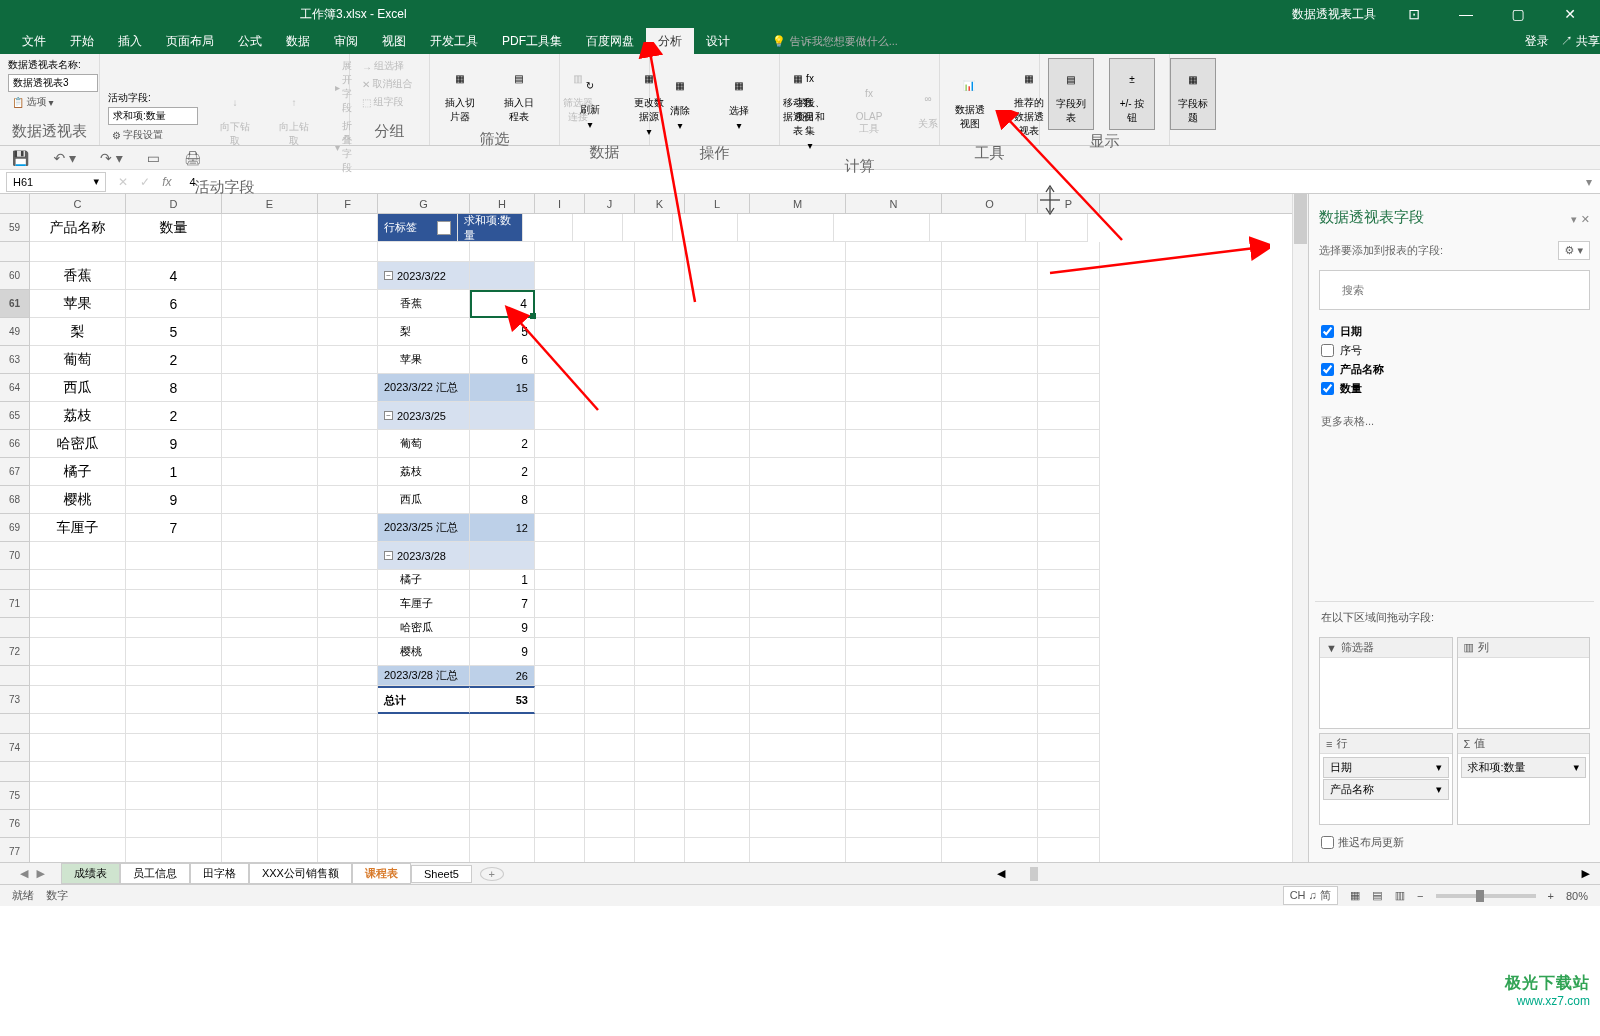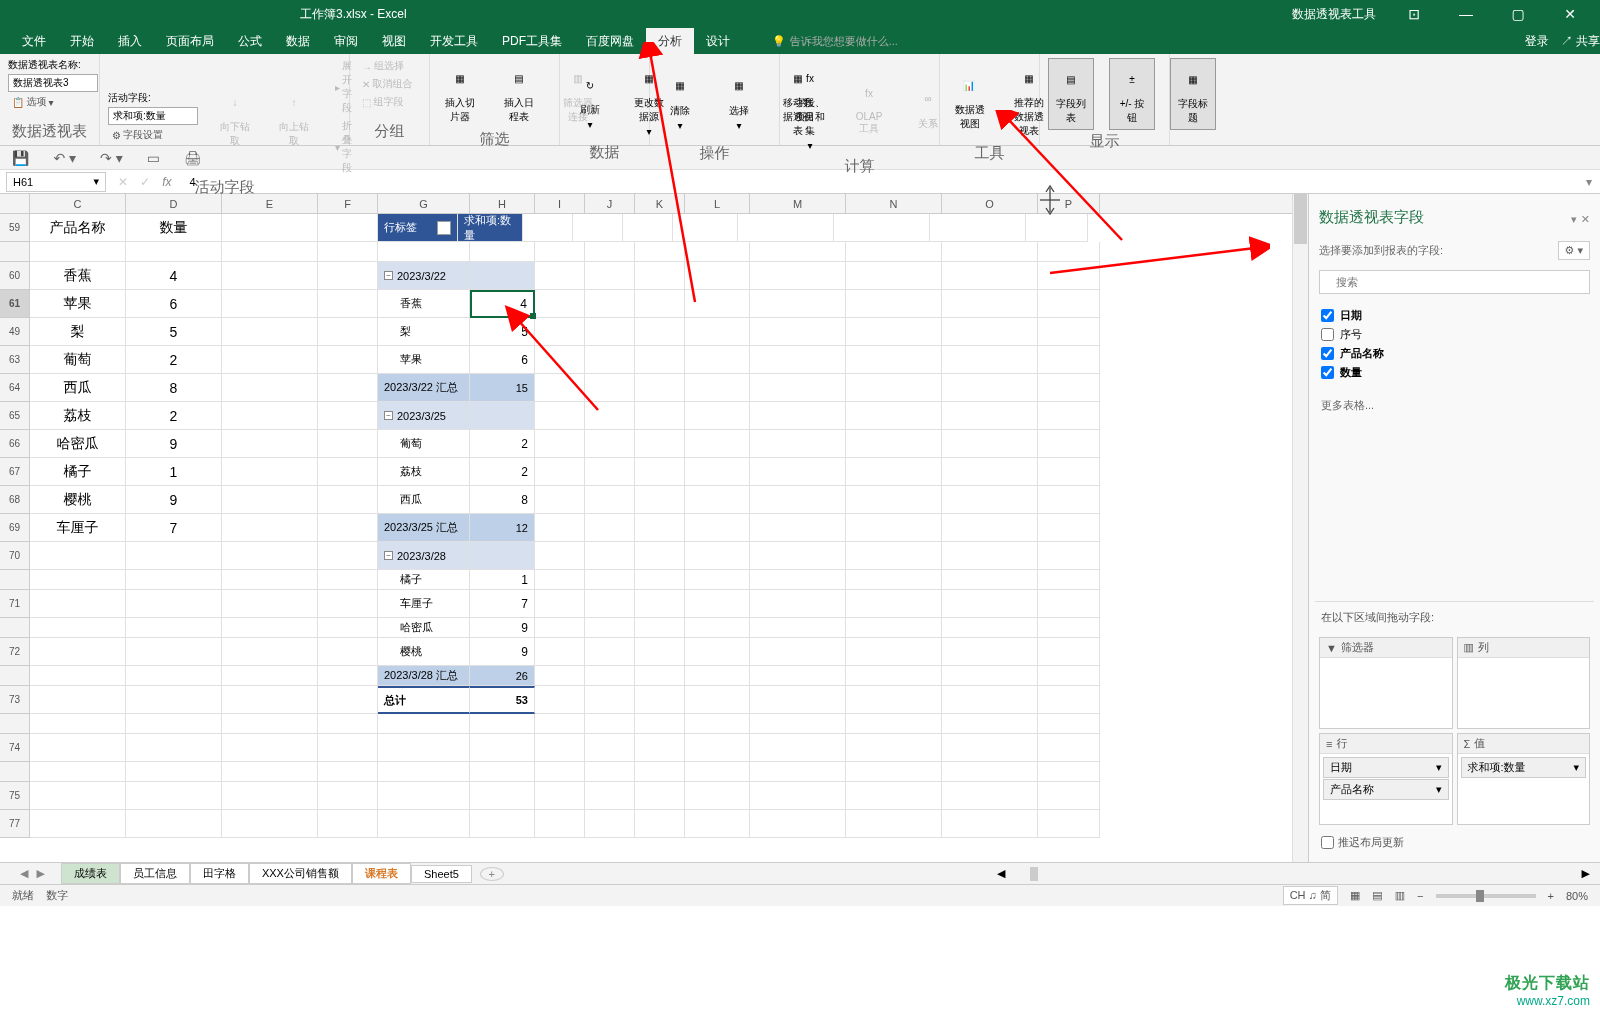--- a/index.html
+++ b/index.html
@@ -66,21 +66,21 @@
     .pivot-total { background: #fff; font-weight: bold; font-size: 11px; border-top: 2px solid #2f5597; border-bottom: 2px solid #2f5597; }
     .pivot-item { font-size: 11px; padding-left: 22px !important; }
     .collapse-box { display: inline-block; width: 9px; height: 9px; border: 1px solid #888; margin-right: 4px; font-size: 8px; line-height: 7px; text-align: center; background: #fff; color: #555; }
     .filter-icon { float: right; width: 14px; height: 14px; background: #fff; border: 1px solid #999; margin-left: auto; }
     
     
     .field-pane { width: 292px; border-left: 1px solid #ccc; background: #f9f9f9; display: flex; flex-direction: column; padding: 6px; }
     .field-pane-title { font-size: 15px; color: #217346; padding: 8px 4px; display: flex; justify-content: space-between; align-items: center; }
     .field-pane-subtitle { font-size: 11px; color: #666; padding: 6px 4px; display: flex; justify-content: space-between; align-items: center; }
     .field-search { margin: 4px; }
-    .field-search input { width: 100%; height: 24px; border: 1px solid #ccc; padding: 0 16px; font-size: 11px; }
+    .field-search input { width: 100%; height: 40px; border: 1px solid #ccc; padding: 0 22px; font-size: 11px; }
     .field-list { padding: 8px 6px; }
     .field-item { display: flex; align-items: center; gap: 6px; padding: 2px 0; font-size: 11px; }
     .field-item input { width: 13px; height: 13px; }
     .field-item .bold { font-weight: bold; }
     .more-tables { padding: 8px 6px; font-size: 11px; color: #666; }
     .areas-label { padding: 8px 6px; font-size: 11px; color: #555; border-top: 1px solid #ddd; }
     .areas-grid { display: grid; grid-template-columns: 1fr 1fr; gap: 4px; padding: 4px; flex: 1; }
     .area-box { border: 1px solid #ccc; background: #fff; display: flex; flex-direction: column; }
     .area-title { background: #f0f0f0; border-bottom: 1px solid #ddd; padding: 2px 6px; font-size: 11px; color: #555; display: flex; align-items: center; gap: 4px; }
     .area-content { flex: 1; padding: 2px; min-height: 70px; }
@@ -717,20 +717,37 @@
           <div class="cell" style="width: 50px;"></div>
           <div class="cell" style="width: 50px;"></div>
           <div class="cell" style="width: 65px;"></div>
           <div class="cell" style="width: 96px;"></div>
           <div class="cell" style="width: 96px;"></div>
           <div class="cell" style="width: 96px;"></div>
           <div class="cell" style="width: 62px;"></div>
         </div>
         <div class="row">
           <div class="row-h">75</div>
+          <div class="cell" style="width: 96px;"></div>
+          <div class="cell" style="width: 96px;"></div>
+          <div class="cell" style="width: 96px;"></div>
+          <div class="cell" style="width: 60px;"></div>
+          <div class="cell" style="width: 92px;"></div>
+          <div class="cell" style="width: 65px;"></div>
+          <div class="cell" style="width: 50px;"></div>
+          <div class="cell" style="width: 50px;"></div>
+          <div class="cell" style="width: 50px;"></div>
+          <div class="cell" style="width: 65px;"></div>
+          <div class="cell" style="width: 96px;"></div>
+          <div class="cell" style="width: 96px;"></div>
+          <div class="cell" style="width: 96px;"></div>
+          <div class="cell" style="width: 62px;"></div>
+        </div>
+        <div class="row">
+          <div class="row-h">76</div>
           <div class="cell" style="width: 96px;"></div>
           <div class="cell" style="width: 96px;"></div>
           <div class="cell" style="width: 96px;"></div>
           <div class="cell" style="width: 60px;"></div>
           <div class="cell" style="width: 92px;"></div>
           <div class="cell" style="width: 65px;"></div>
           <div class="cell" style="width: 50px;"></div>
           <div class="cell" style="width: 50px;"></div>
           <div class="cell" style="width: 50px;"></div>
           <div class="cell" style="width: 65px;"></div>

